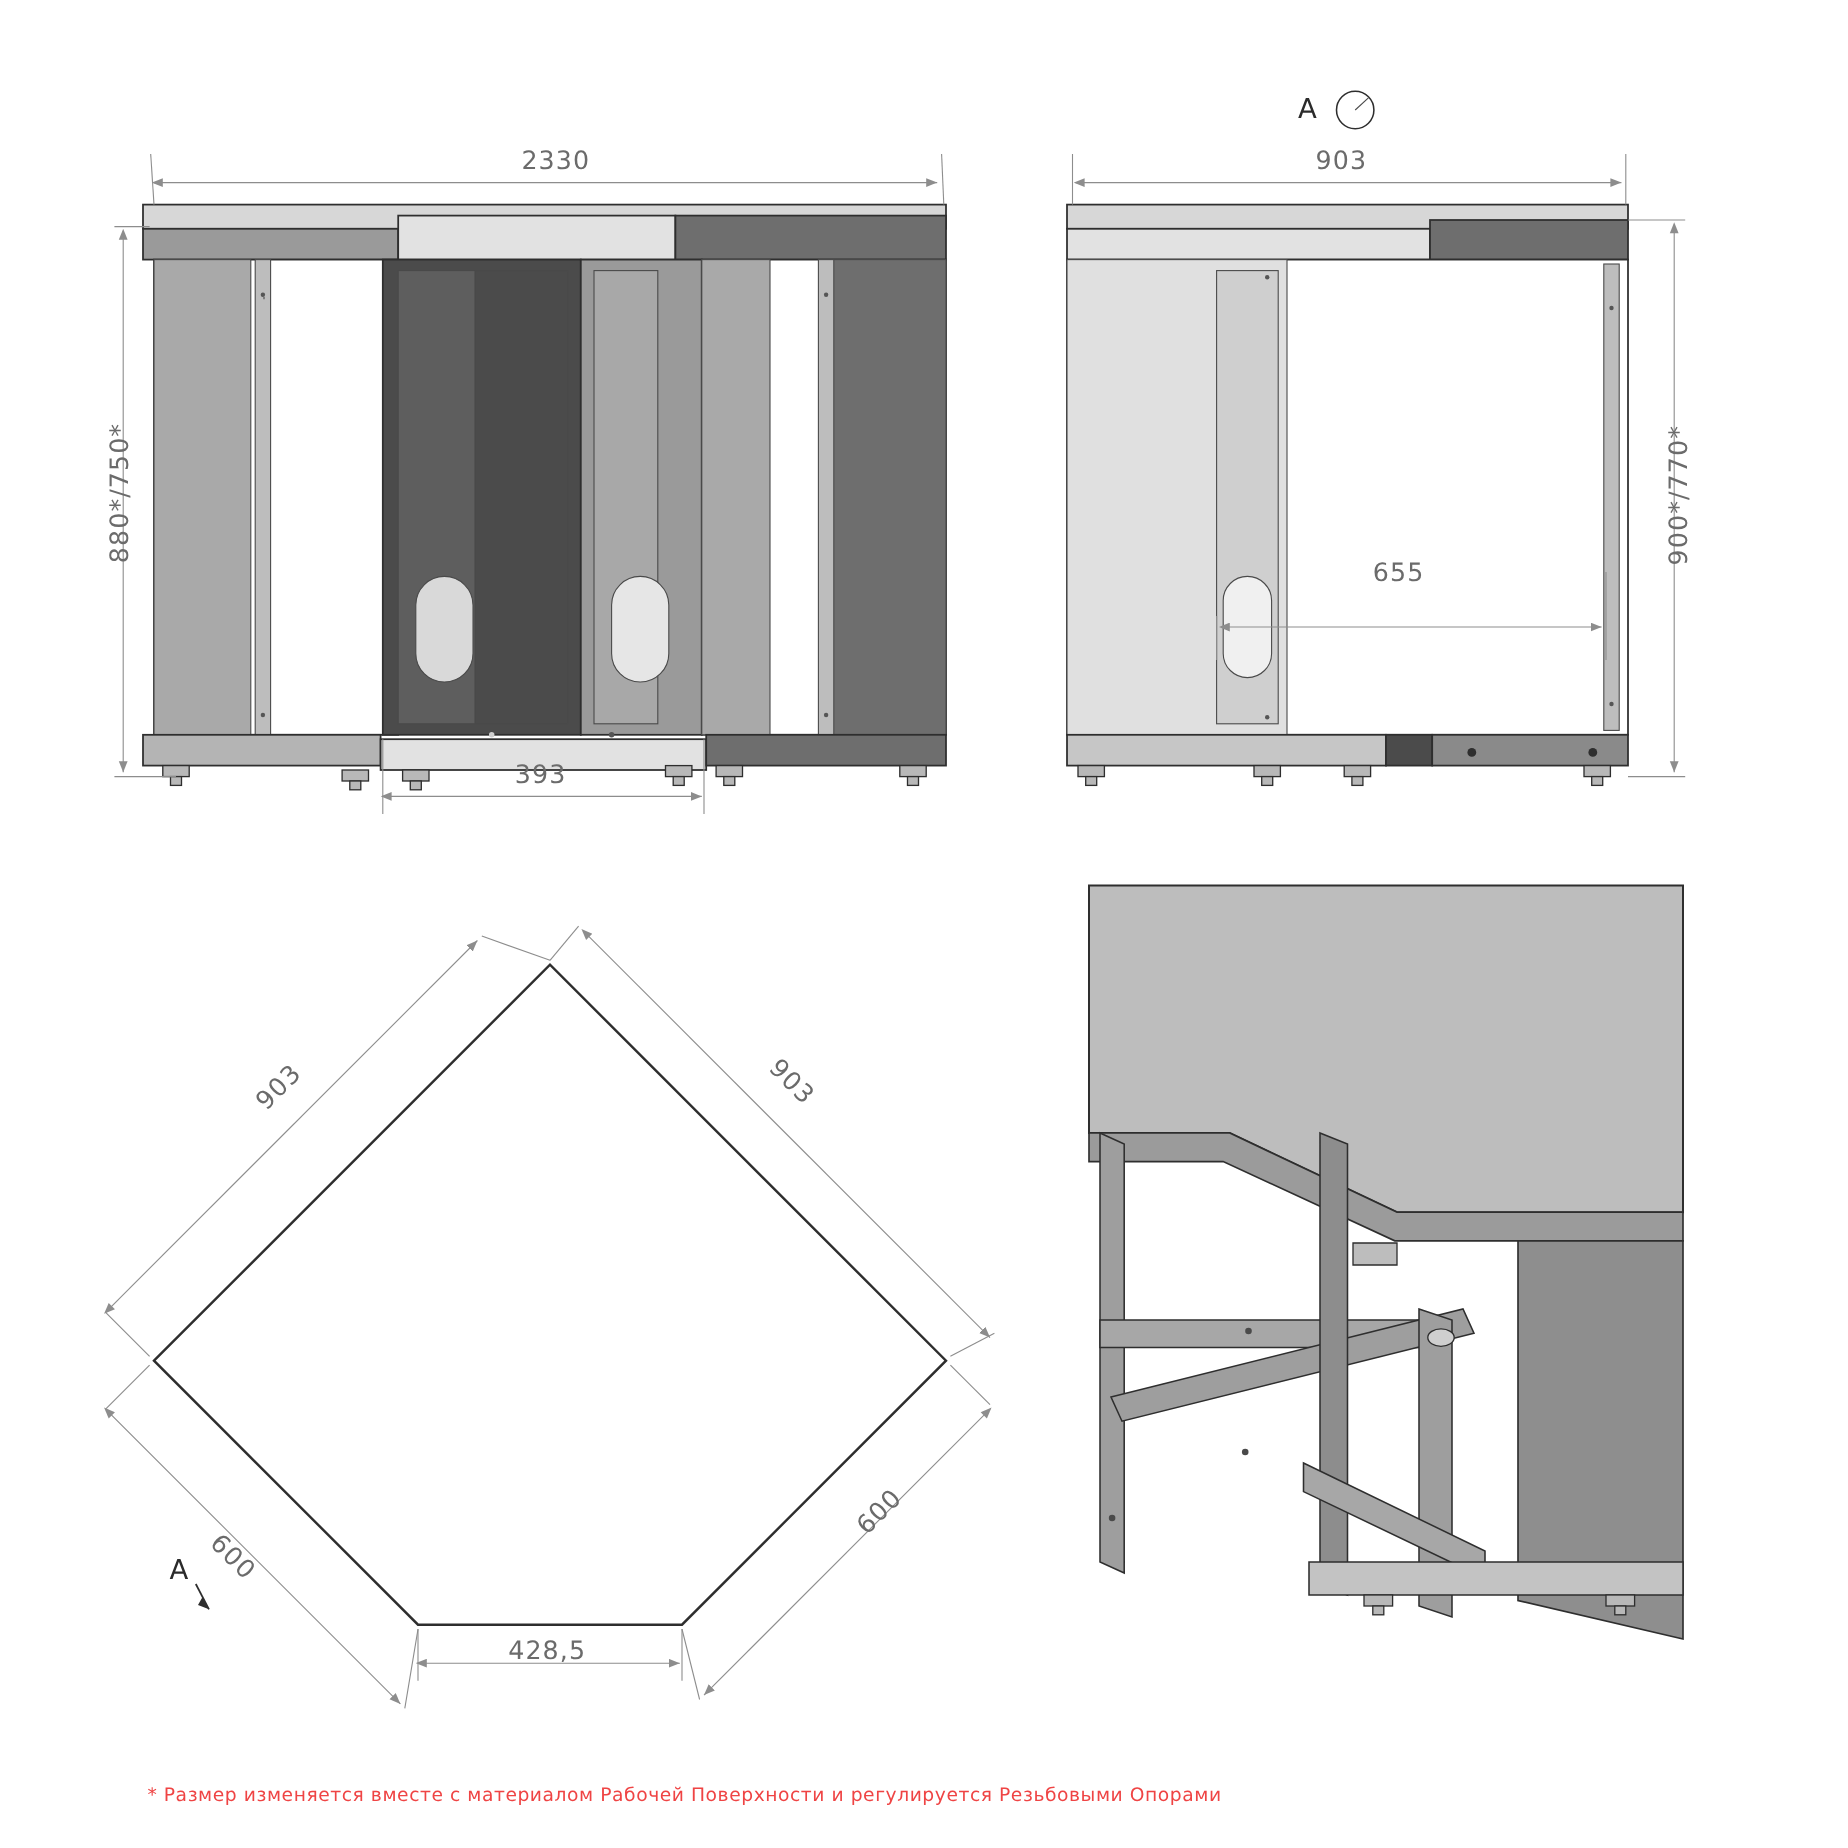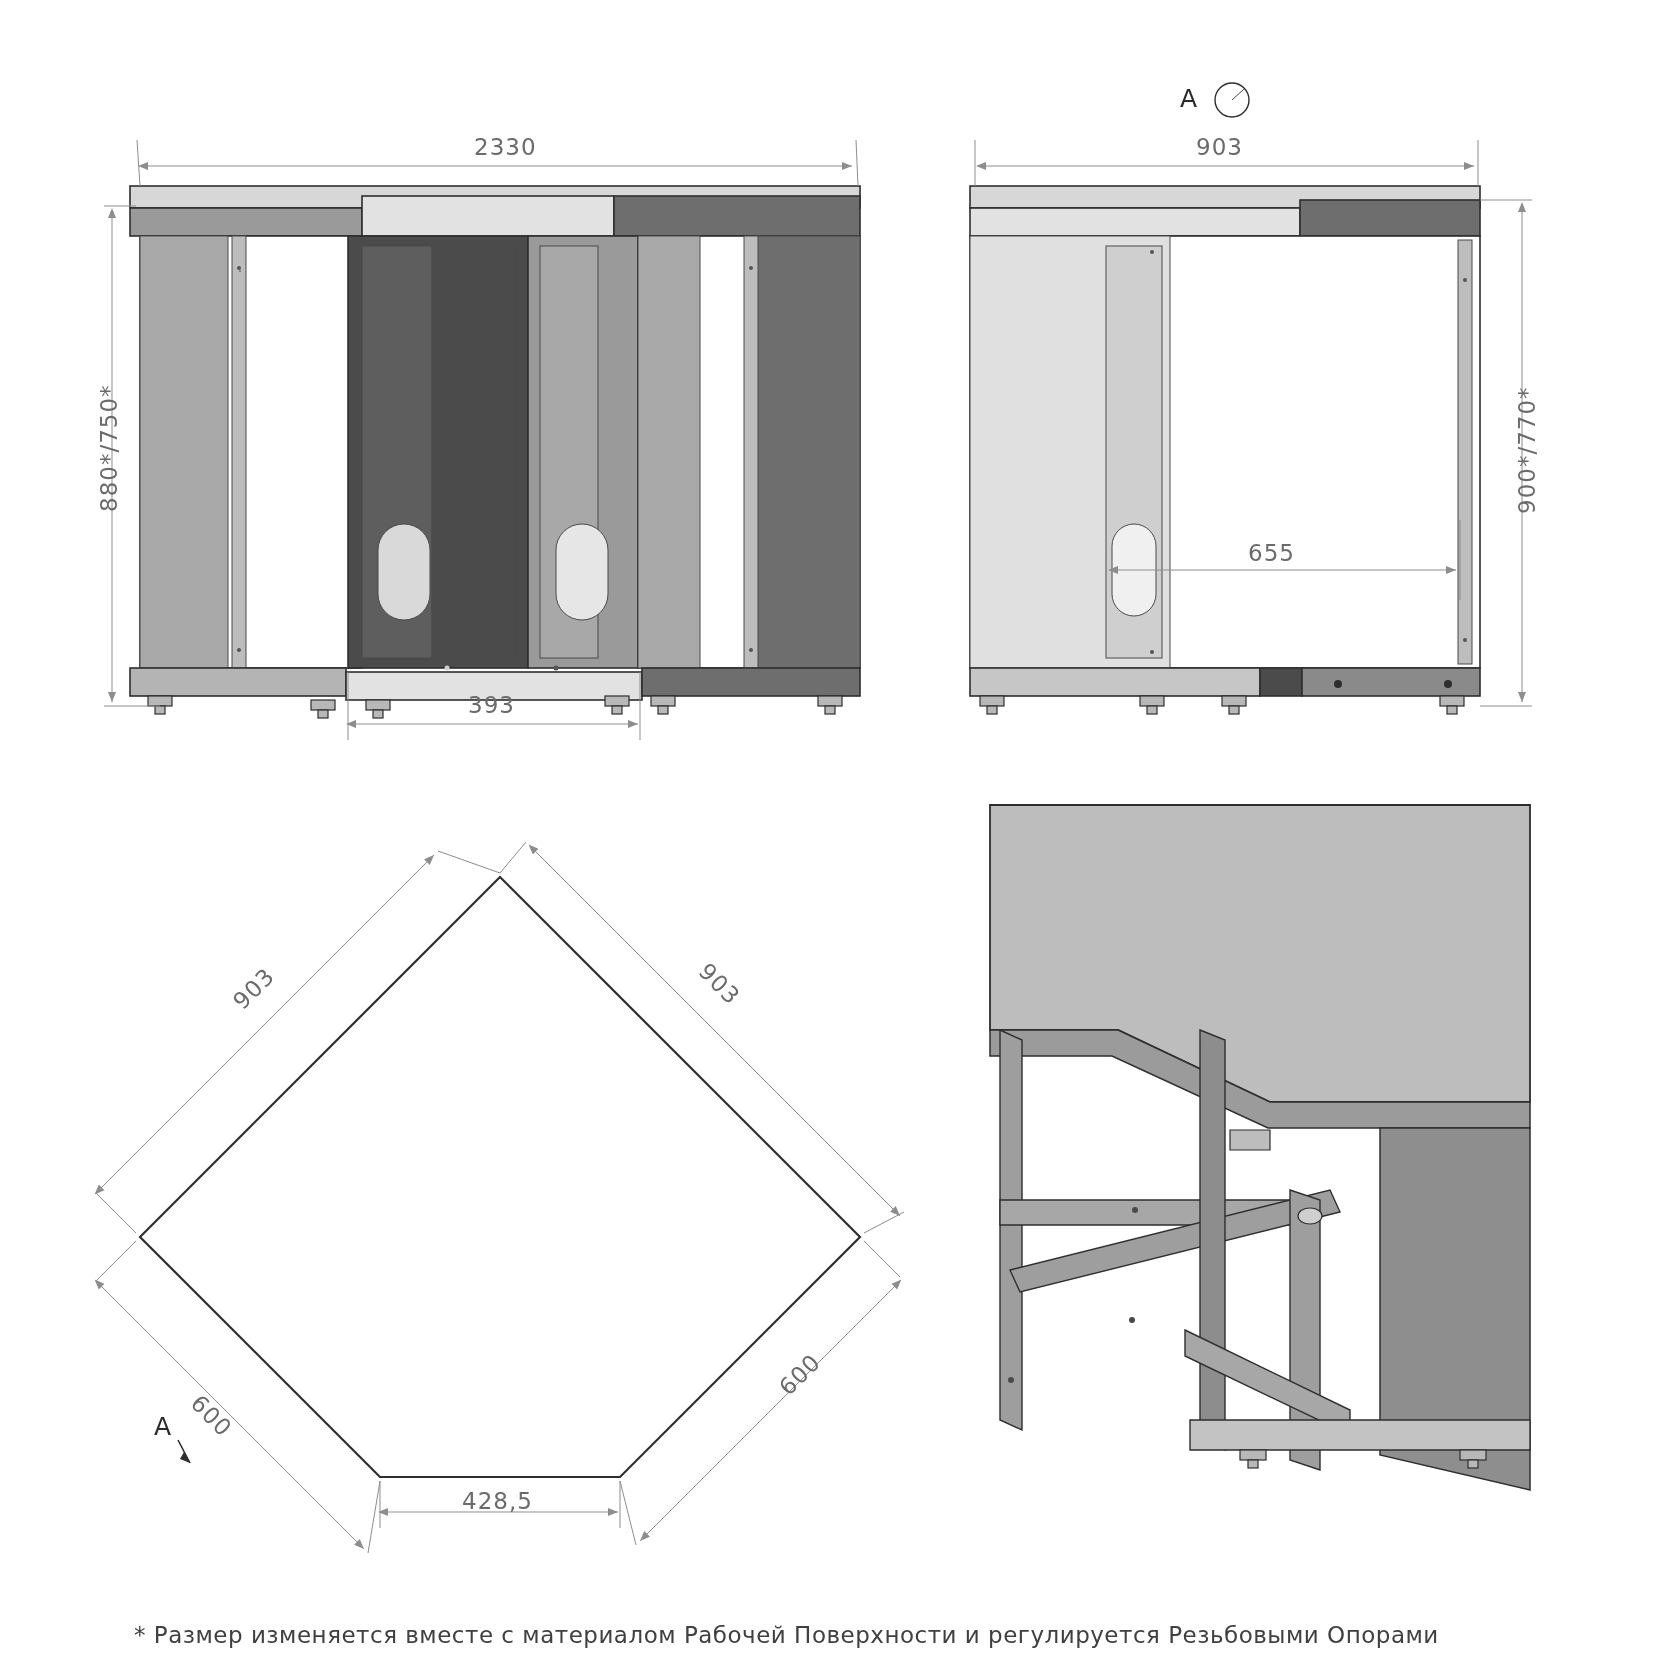--- a/index.html
+++ b/index.html
@@ -1,20 +1,20 @@
 <!DOCTYPE html>
 <html><head>
 <meta charset="utf-8">
 <style>
   html,body{margin:0;padding:0;background:#ffffff;}
   body{width:1680px;height:1680px;position:relative;font-family:"DejaVu Sans",sans-serif;overflow:hidden;}
   .stage{position:absolute;left:0;top:0;width:1680px;height:1680px;}
   .dim{position:absolute;color:#6b6b6b;font-size:23px;letter-spacing:1px;white-space:nowrap;}
   .dim.v{transform-origin:0 0;}
-  .note{position:absolute;color:#404040;font-size:23px;letter-spacing:.5px;white-space:nowrap;}
+  .note{position:absolute;color:#ef4444;font-size:17px;letter-spacing:.5px;white-space:nowrap;}
   .lbl{position:absolute;color:#2b2b2b;font-size:25px;white-space:nowrap;}
   svg{position:absolute;left:0;top:0;}
   .ext{stroke:#8d8d8d;stroke-width:1;fill:none;}
   .obj{stroke:#2e2e2e;stroke-width:1.6;}
   .thin{stroke:#4a4a4a;stroke-width:1;}
 </style>
 </head>
 <body>
 
 <div class="stage">
@@ -199,21 +199,21 @@
     <circle cx="1132" cy="1320" r="3" fill="#4a4a4a"></circle>
   </g>
 </svg>
 
 <div class="dim" style="left:474px;top:134px;">2330</div>
 <div class="dim v" style="left:96px;top:512px;transform:rotate(-90deg);">880*/750*</div>
 <div class="dim" style="left:468px;top:692px;">393</div>
 
 <div class="dim" style="left:1196px;top:134px;">903</div>
 <div class="dim v" style="left:1514px;top:514px;transform:rotate(-90deg);">900*/770*</div>
-<div class="dim" style="left:1248px;top:540px;text-align:center;">655</div>
+<div class="dim" style="left:1248px;top:508px;text-align:center;">655</div>
 
 <div class="lbl" style="left:1180px;top:84px;">A</div>
 
 <div class="dim v" style="left:228px;top:996px;transform:rotate(-45deg);">903</div>
 <div class="dim v" style="left:712px;top:958px;transform:rotate(45deg);">903</div>
 <div class="dim v" style="left:204px;top:1390px;transform:rotate(45deg);">600</div>
 <div class="dim v" style="left:774px;top:1382px;transform:rotate(-45deg);">600</div>
 <div class="dim" style="left:462px;top:1488px;text-align:right;">428,5</div>
 <div class="lbl" style="left:154px;top:1412px;">A</div>
 

